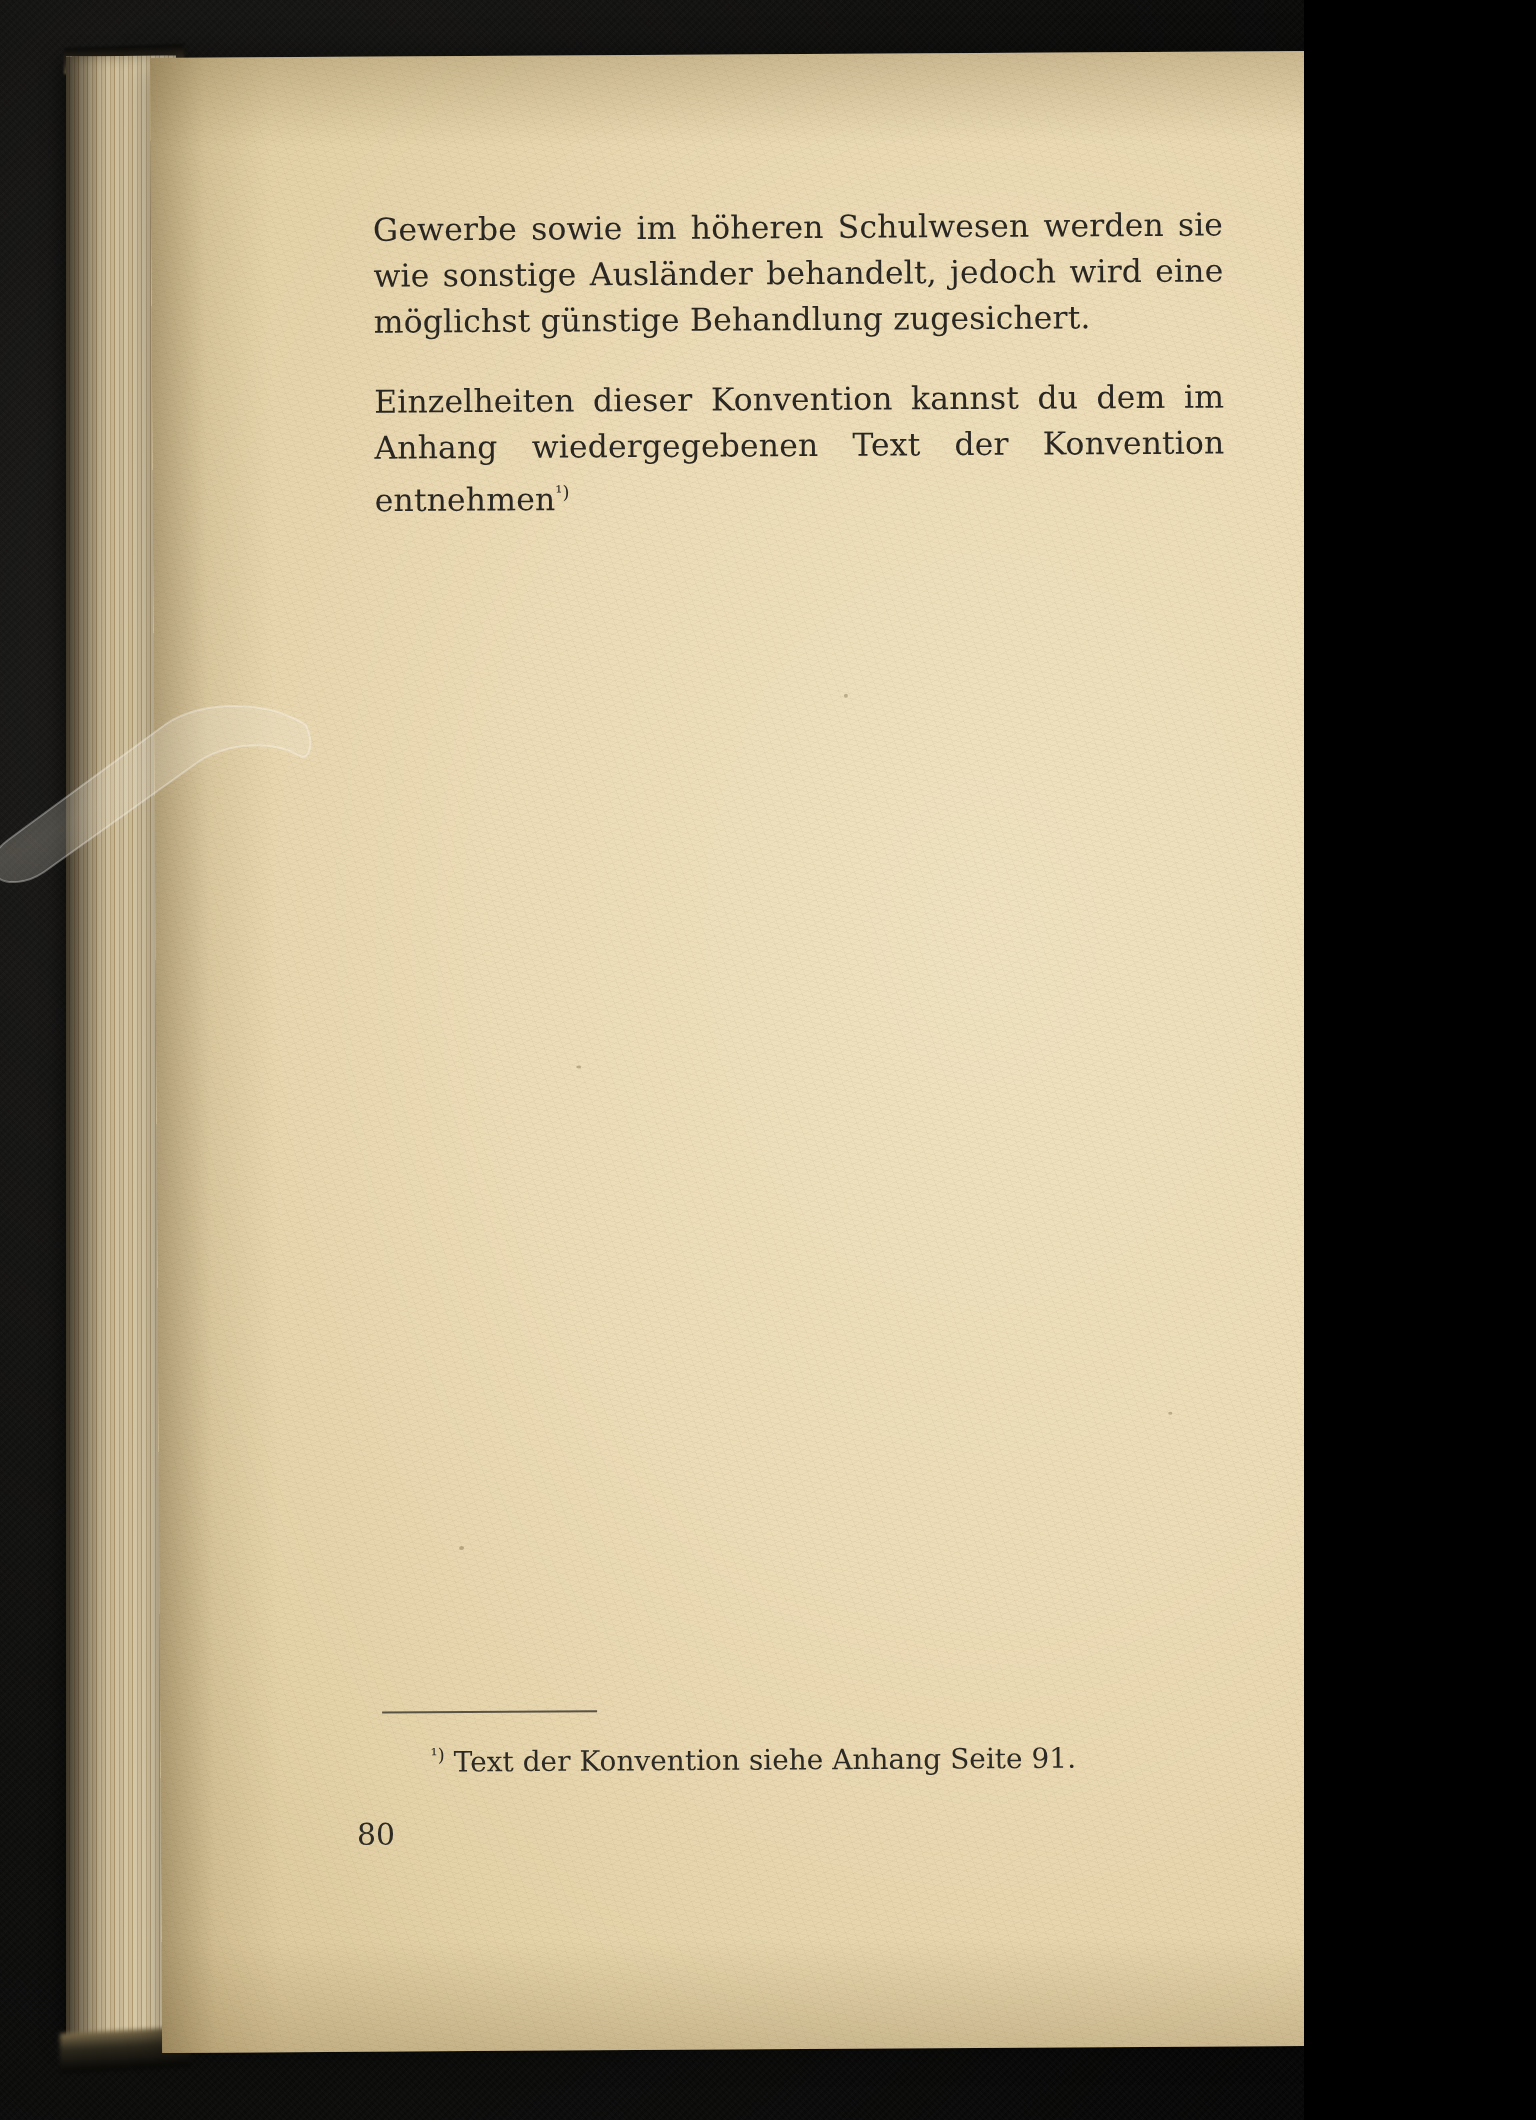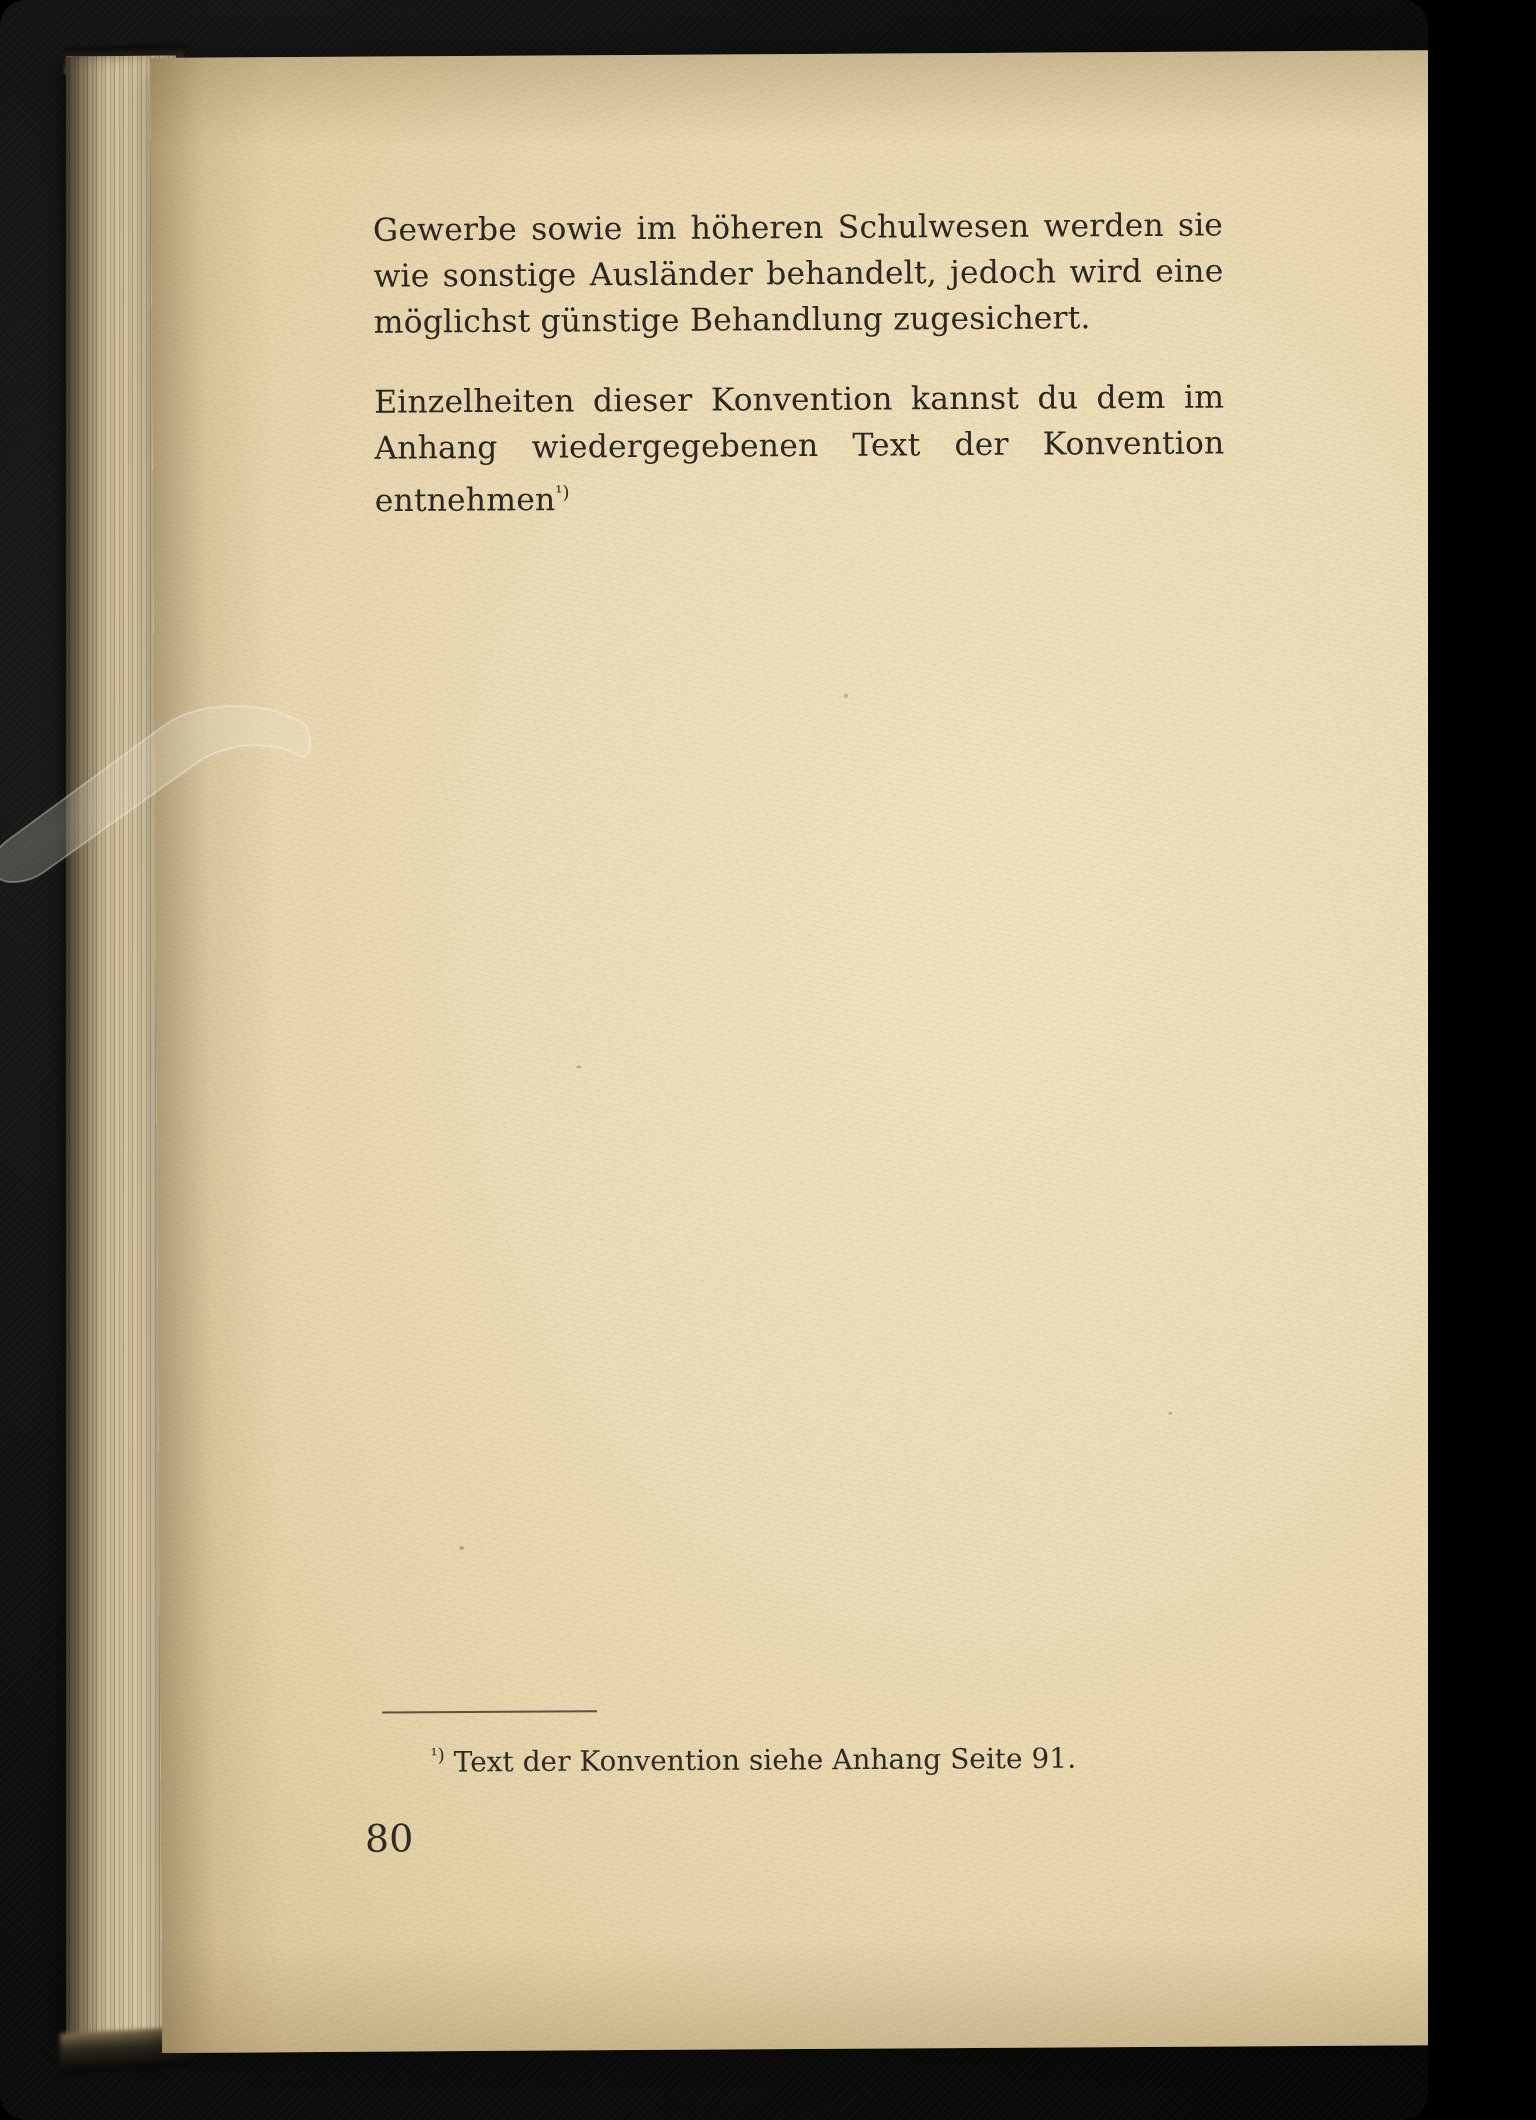--- a/index.html
+++ b/index.html
@@ -10,26 +10,25 @@
   body {
     width: 1536px;
     height: 2120px;
     overflow: hidden;
     font-family: "Liberation Serif", serif;
   }
 
   
   .scene {
     position: relative;
-    width: 1428px;
+    width: 1304px;
     height: 2120px;
     background:
       radial-gradient(ellipse at 20% 30%, #1c1b19 0%, #0d0d0c 60%, #060606 100%);
     overflow: hidden;
-    border-radius: 26px;
   }
   
   .scene::before {
     content: "";
     position: absolute;
     inset: 0;
     background-image:
       repeating-linear-gradient(45deg, rgba(255,255,255,0.012) 0 2px, rgba(0,0,0,0) 2px 4px),
       repeating-linear-gradient(-45deg, rgba(255,255,255,0.010) 0 3px, rgba(0,0,0,0) 3px 6px);
     pointer-events: none;
@@ -196,24 +195,23 @@
   .footnote .sup {
     font-size: 18px;
     vertical-align: super;
   }
 
   
   .folio {
     position: absolute;
     left: 196px;
     top: 1760px;
-    font-size: 38px;
+    font-size: 30px;
     color: #2e2b25;
     font-family: "DejaVu Serif", serif;
-    margin-left: 8px;
   }
 
   
   .acetate {
     position: absolute;
     left: -12px;
     top: 680px;
     width: 330px;
     height: 215px;
     pointer-events: none;

